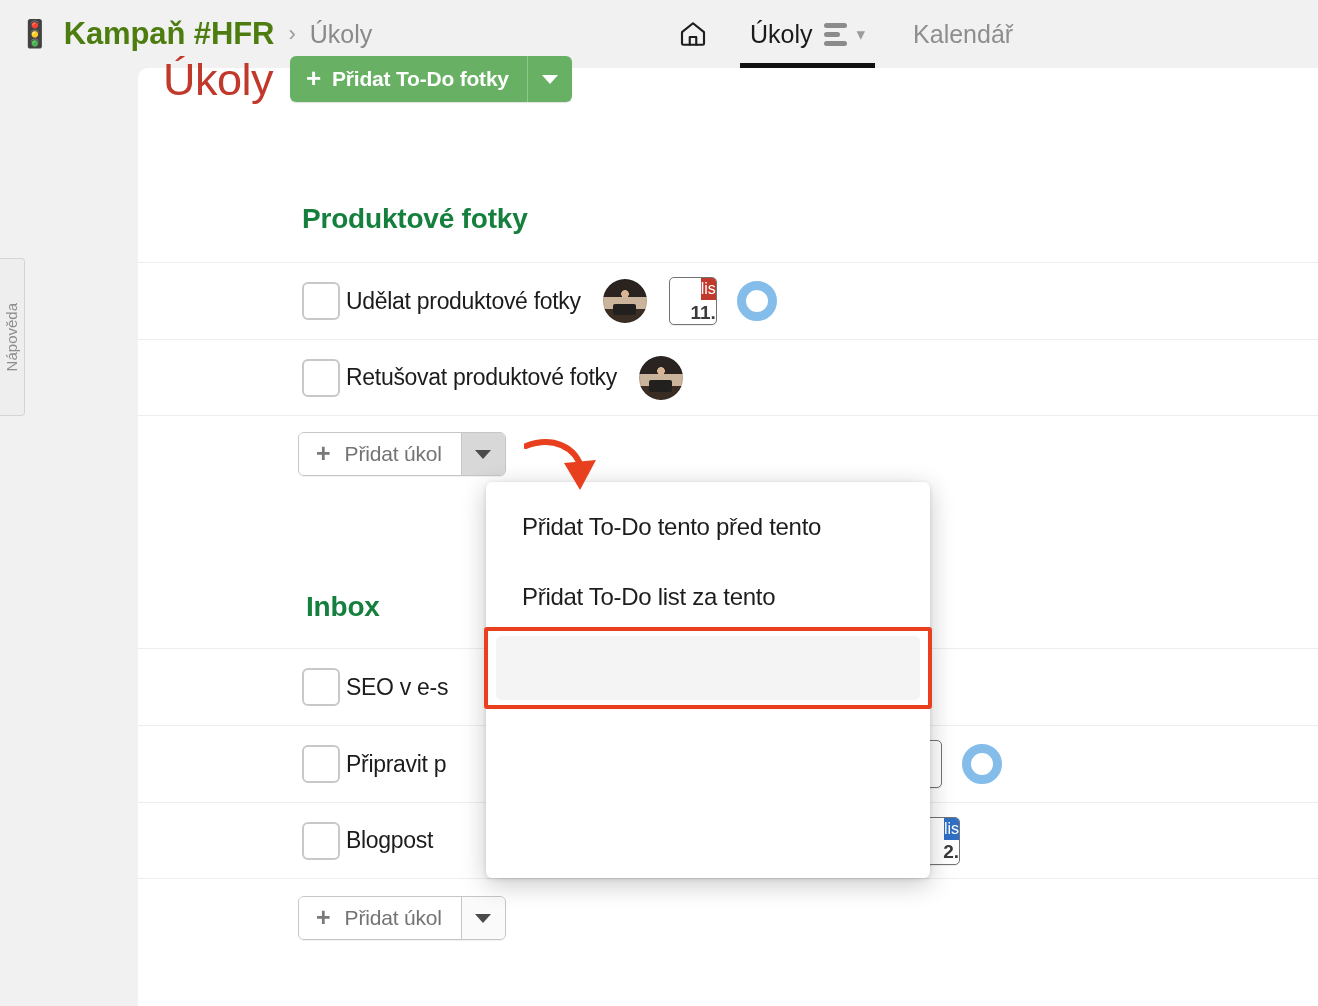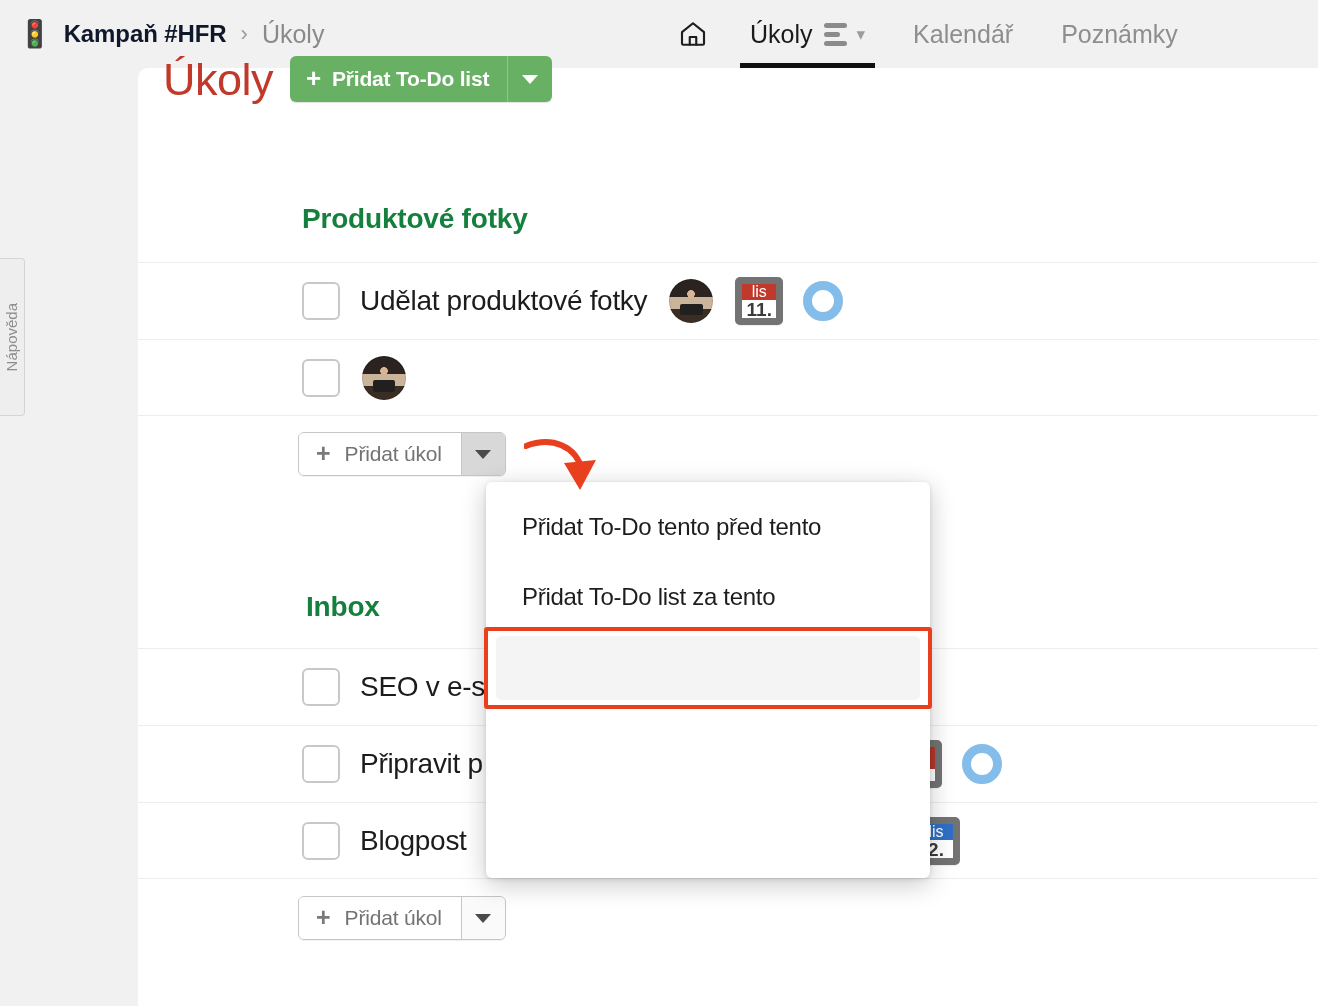--- a/index.html
+++ b/index.html
@@ -18,21 +18,21 @@
     background: #f1f1f1;
     display: flex; align-items: center;
   }
   .breadcrumb {
     display: flex; align-items: center;
     margin-left: 18px; gap: 12px;
     height: 68px;
   }
   .traffic-icon { font-size: 27px; line-height: 1; display: block; }
   .bc-root {
-    font-size: 24px; font-weight: bold; color: #0f172a;
+    font-size: 31px; font-weight: bold; color: #4d7c0f;
     letter-spacing: -0.1px;
   }
   .bc-sep { font-size: 22px; color: #9a9a9a; padding: 0 2px; }
   .bc-current { font-size: 25px; color: #8a8a8a; }
 
   .navtabs {
     position: absolute; left: 660px; top: 0;
     height: 68px; display: flex; align-items: center; gap: 0;
   }
   .navtab {
@@ -132,43 +132,43 @@
     border-top: 1px solid #eeeeee;
     display: flex; align-items: center;
   }
   .task-row.last { border-bottom: 1px solid #eeeeee; }
   .chk {
     width: 38px; height: 38px; margin-left: 164px;
     border: 2px solid #c8c8c8; border-radius: 6px;
     background: #fff; flex: none; cursor: pointer;
   }
   .task-text {
-    margin-left: 20px; font-size: 28px; color: #1c1c1c;
+    margin-left: 6px; font-size: 23px; color: #1c1c1c;
     letter-spacing: -0.3px; white-space: nowrap;
   }
   .avatar {
     width: 44px; height: 44px; border-radius: 50%;
     margin-left: 22px; flex: none;
     background:
       radial-gradient(circle at 50% 34%, #d9b596 0 10%, transparent 11%),
       linear-gradient(to bottom, #2a2320 0 42%, #cbb49c 42% 68%, #3a2d24 68% 100%),
       #32261f;
     box-shadow: inset 0 0 0 1px rgba(0,0,0,0.12);
     position: relative; overflow: hidden;
   }
   .avatar::after {
     content: ""; position: absolute; left: 24%; top: 56%;
     width: 52%; height: 26%; background: #22201f; border-radius: 2px;
   }
   .datebadge {
     margin-left: 22px; width: 48px; height: 48px;
     border-radius: 5px; overflow: hidden; flex: none;
-    border: 7px solid #737373; background: #fff;
+    border: 1px solid #737373; background: #fff;
     box-shadow: 0 1px 1px rgba(0,0,0,0.07);
-    display: flex; flex-direction: column;
+    display: flex; flex-direction: column; align-items: flex-end;
   }
   .datebadge .mon {
     height: 22px; color: #fff; font-size: 16px;
     display: flex; align-items: center; justify-content: center;
     line-height: 1;
   }
   .datebadge .day {
     flex: 1; display: flex; align-items: center; justify-content: center;
     font-size: 19px; color: #3a3a3a; font-weight: bold; line-height: 1;
   }
@@ -266,38 +266,35 @@
             <i></i>
             <i></i>
           </span>
         <span class="chev-small">▾</span>
       </div>
 
       <div class="navtab">
         <span class="lbl">Kalendář</span>
       </div>
 
-      <div class="navtab">
-        <span class="lbl">Poznámky</span>
-      </div>
     </div>
   </div>
 
   <div class="helptab">
     <span>Nápověda</span>
   </div>
 
   <div class="card"></div>
 
   <div class="title-row">
     <div class="page-title">Úkoly</div>
     <div class="green-btn">
       <div class="main">
         <span class="plus">+</span>
-        <span>Přidat To-Do list</span>
+        <span>Přidat To-Do fotky</span>
       </div>
       <div class="caret">
         <span class="caret-tri"></span>
       </div>
     </div>
   </div>
 
   <div class="sect-head" id="sect-produktove">Produktové fotky</div>
 
   <div class="task-row" style="top:262px;">
@@ -306,20 +303,21 @@
     <div class="avatar"></div>
     <div class="datebadge">
       <div class="mon" style="background:#c0392b;">lis</div>
       <div class="day">11.</div>
     </div>
     <div class="ring"></div>
   </div>
 
   <div class="task-row last" style="top:339px;">
     <div class="chk"></div>
+    <div class="task-text">Retušovat produktové fotky</div>
     <div class="avatar"></div>
   </div>
 
   <div class="addbtn" id="addbtn-1">
     <div class="main">
       <span class="plus2">+</span>
       <span class="lbl2">Přidat úkol</span>
     </div>
     <div class="caret2">
       <span class="caret2-tri"></span>

